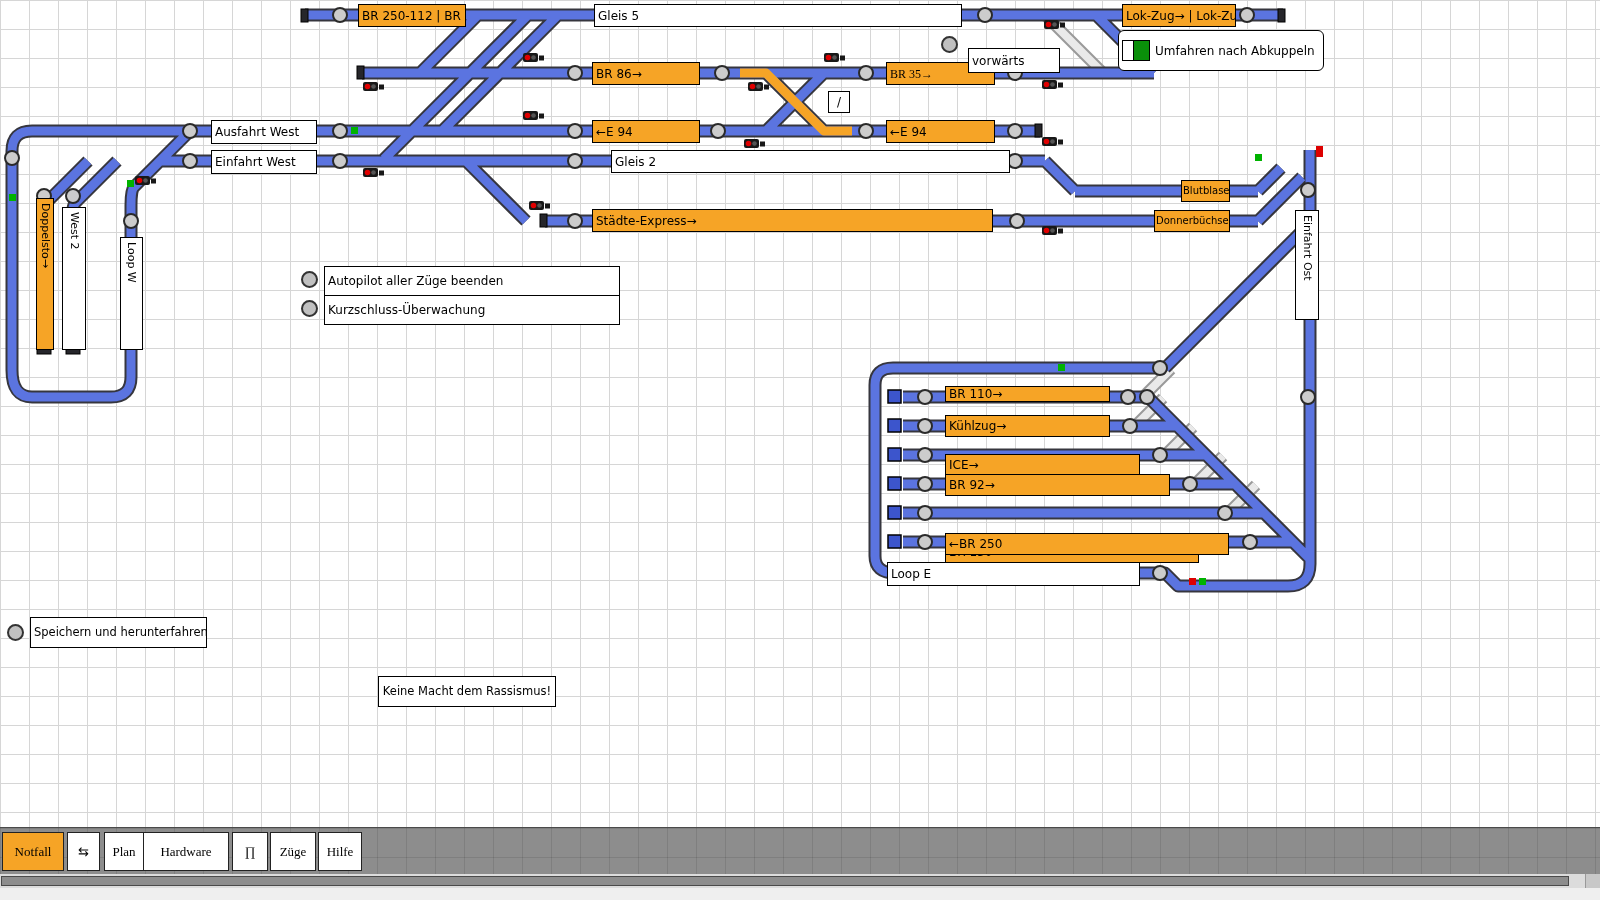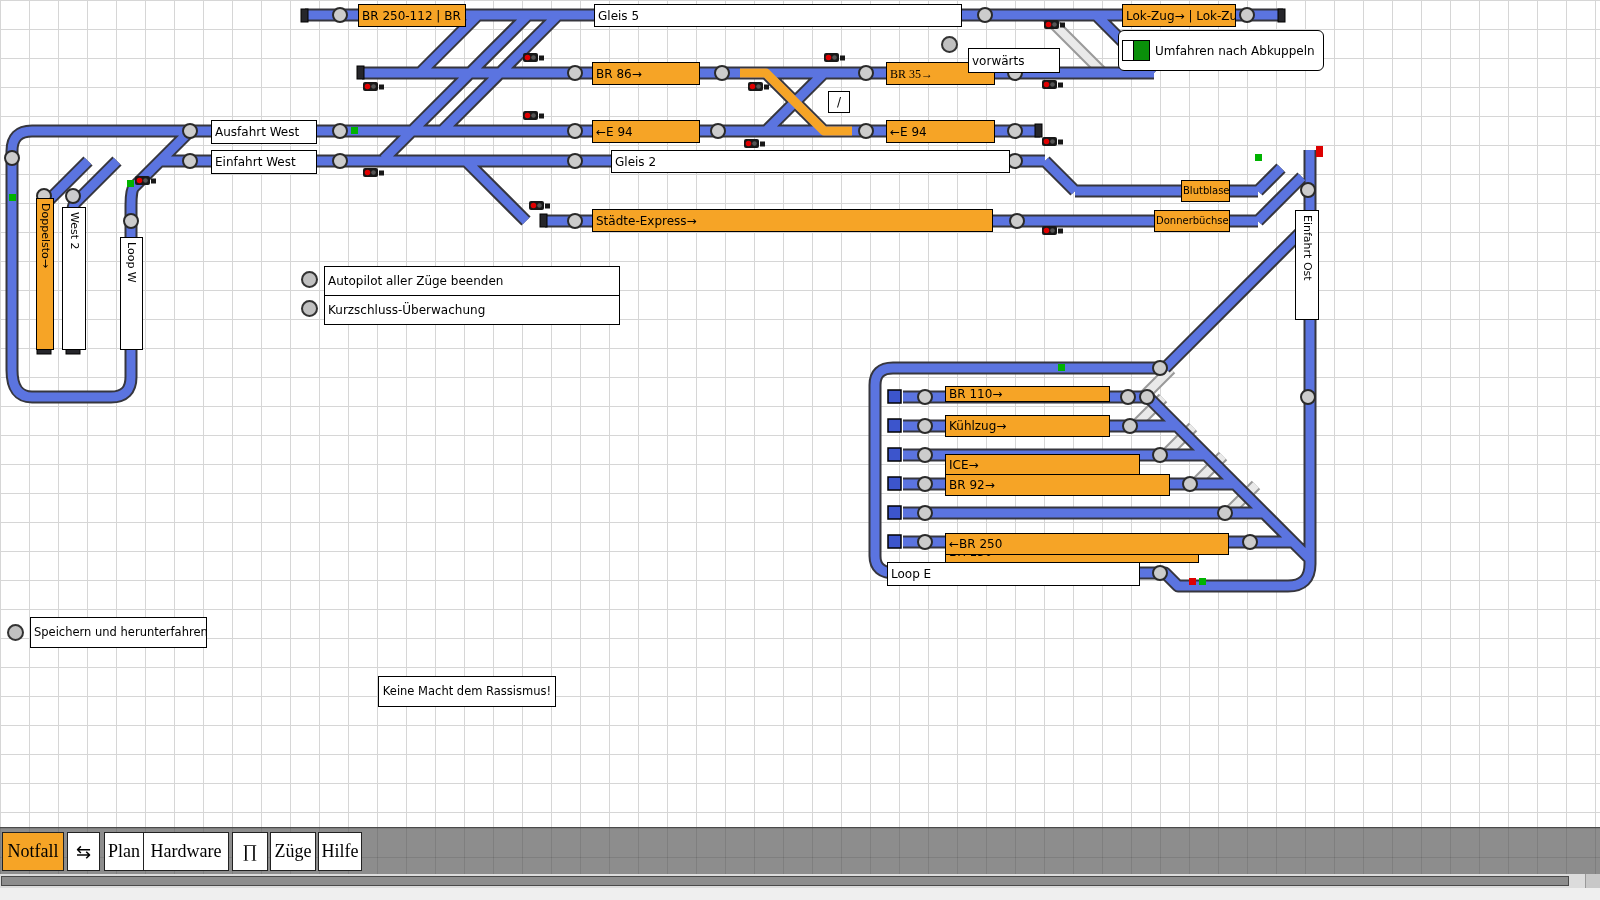--- a/index.html
+++ b/index.html
@@ -36,21 +36,21 @@
   .indic .iw{width:10px;background:#fff;border-right:1px solid #000;}
   .indic .ig{width:15px;background:#0a8f0a;}
   .toolbar{position:absolute;left:0;top:827px;width:1600px;height:47px;z-index:4;
     background-color:#8d8d8d;border-top:1px solid #4a4a4a;
     background-image:
       linear-gradient(to right,rgba(0,0,0,.10) 1px,transparent 1px),
       linear-gradient(to bottom,rgba(0,0,0,.10) 1px,transparent 1px);
     background-size:29px 29px;}
   .tbtn{position:absolute;top:4px;height:39px;display:flex;align-items:center;justify-content:center;
         background:#fff;border:1px solid #222;box-sizing:border-box;
-        font-family:"Liberation Serif",serif;font-size:18px;cursor:pointer;}
+        font-family:"Liberation Serif",serif;font-size:13px;cursor:pointer;}
   .tbtn.orange{background:#f6a426;}
   .scrollzone{position:absolute;left:0;top:874px;width:1600px;height:14px;background:#dcdcdc;z-index:4;}
   .scrollthumb{position:absolute;left:1px;top:2px;width:1568px;height:10px;
                background:#8d8d8d;border:1px solid #4a4a4a;box-sizing:border-box;}
   .scrollcorner{position:absolute;right:0;top:0;width:14px;height:14px;background:#c8c8c8;border-left:1px solid #999;}
   .bottomstrip{position:absolute;left:0;top:888px;width:1600px;height:12px;background:#efefef;z-index:4;}
 </style>
 </head>
 <body>
 

